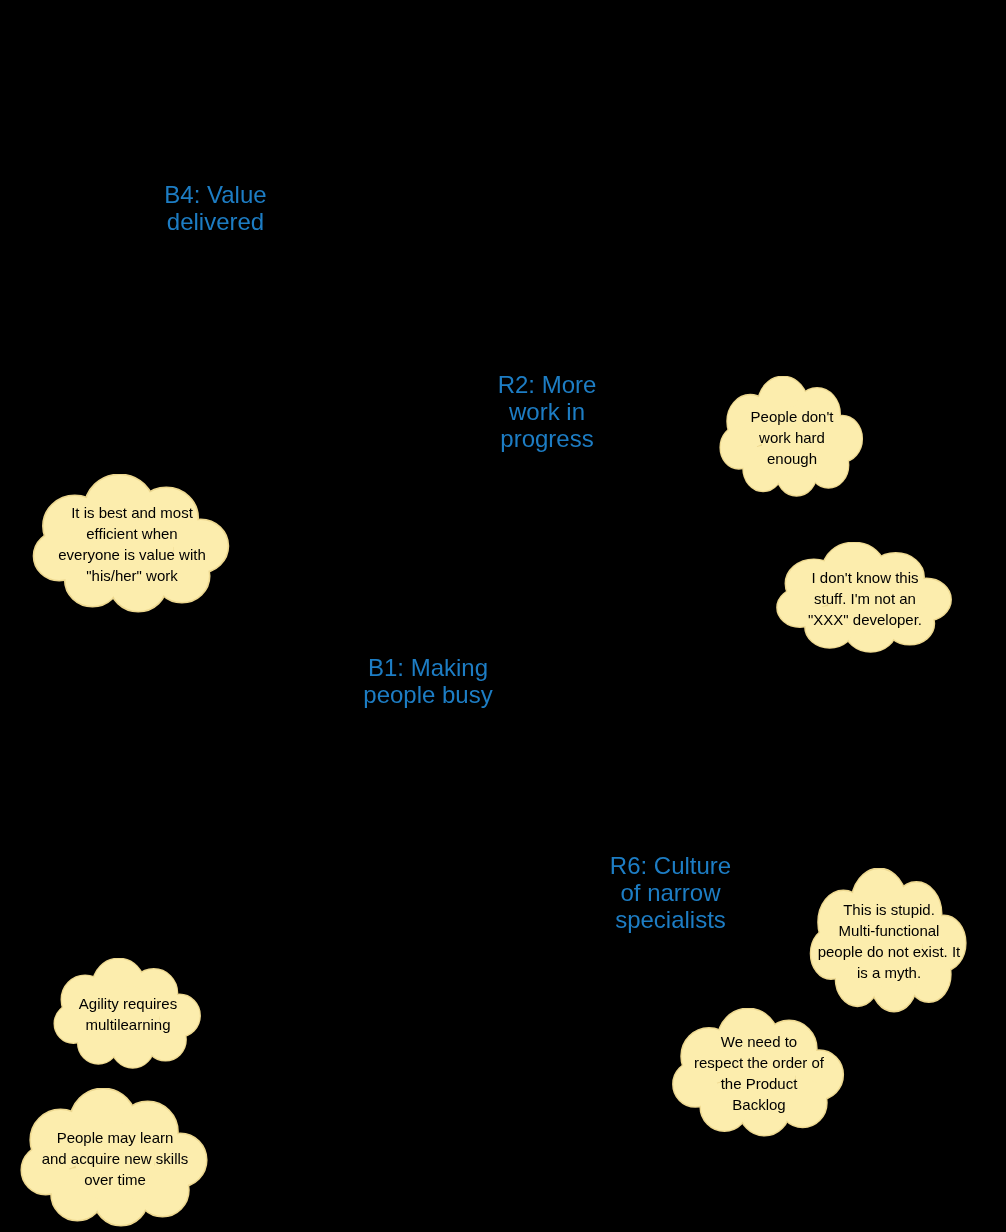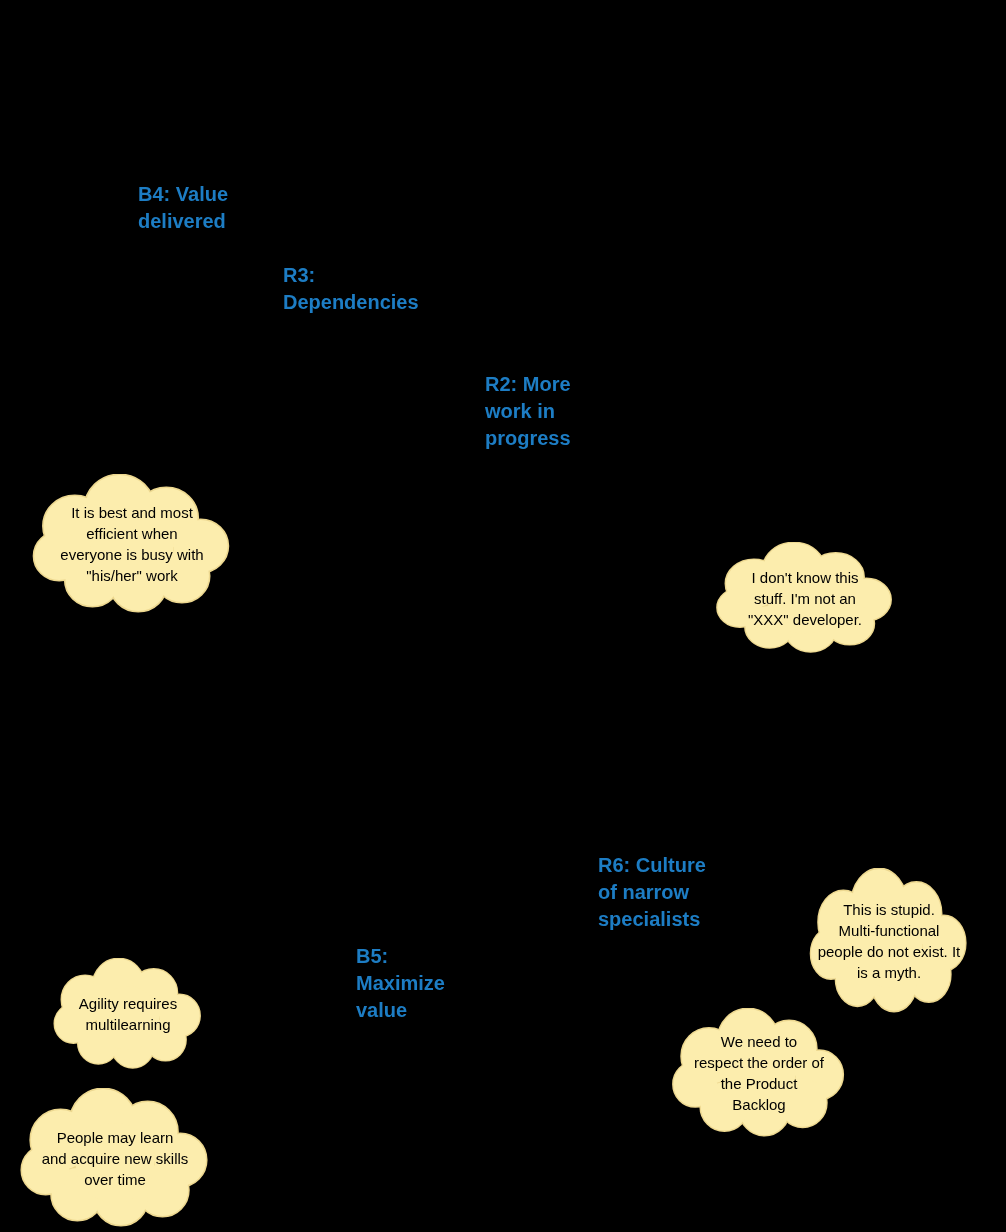--- a/index.html
+++ b/index.html
@@ -17,23 +17,24 @@
   .canvas{
     position:relative;
     width:1006px;
     height:1232px;
     background:var(--background);
     overflow:hidden;
   }
   .loop-label{
     position:absolute;
     color:var(--accent-blue);
-    font-weight:bold;
-    font-size:20px;
+    font-weight:normal;
+    font-size:24px;
     line-height:27px;
+    text-align:center;
     white-space:pre;
   }
   .cloud{
     position:absolute;
   }
   .cloud-svg{
     position:absolute;
     left:0; top:0;
     width:100%; height:100%;
   }
@@ -83,48 +84,53 @@
       <circle cx="100" cy="75" r="40"></circle>
     </g>
   </symbol>
 </svg>
 
 <div class="canvas">
 
   <div class="loop-label" style="left:138px;top:181px;width:155px;">B4: Value
 delivered</div>
 
-  <div class="loop-label" style="left:283px;top:262px;width:185px;">R3:
-Dependencies</div>
 
   <div class="loop-label" style="left:485px;top:371px;width:124px;">R2: More
 work in
 progress</div>
 
+  <div class="loop-label" style="left:353px;top:654px;width:150px;">B1: Making
+people busy</div>
 
   <div class="loop-label" style="left:598px;top:852px;width:145px;">R6: Culture
 of narrow
 specialists</div>
 
-  <div class="loop-label" style="left:356px;top:943px;width:124px;">B5:
-Maximize
-value</div>
 
+  <div class="cloud" style="left:716px;top:376px;width:152px;height:122px;">
+    <svg class="cloud-svg" viewBox="0 0 200 140" preserveAspectRatio="none">
+        <use href="#cloud-shape"></use>
+      </svg>
+    <div class="cloud-text">People don't
+work hard
+enough</div>
+  </div>
 
   <div class="cloud" style="left:28px;top:474px;width:208px;height:140px;">
     <svg class="cloud-svg" viewBox="0 0 200 140" preserveAspectRatio="none">
         <use href="#cloud-shape"></use>
       </svg>
     <div class="cloud-text">It is best and most
 efficient when
-everyone is busy with
+everyone is value with
 "his/her" work</div>
   </div>
 
-  <div class="cloud" style="left:712px;top:542px;width:186px;height:112px;">
+  <div class="cloud" style="left:772px;top:542px;width:186px;height:112px;">
     <svg class="cloud-svg" viewBox="0 0 200 140" preserveAspectRatio="none">
         <use href="#cloud-shape"></use>
       </svg>
     <div class="cloud-text">I don't know this
 stuff. I'm not an
 "XXX" developer.</div>
   </div>
 
   <div class="cloud" style="left:806px;top:868px;width:166px;height:146px;">
     <svg class="cloud-svg" viewBox="0 0 200 140" preserveAspectRatio="none">

